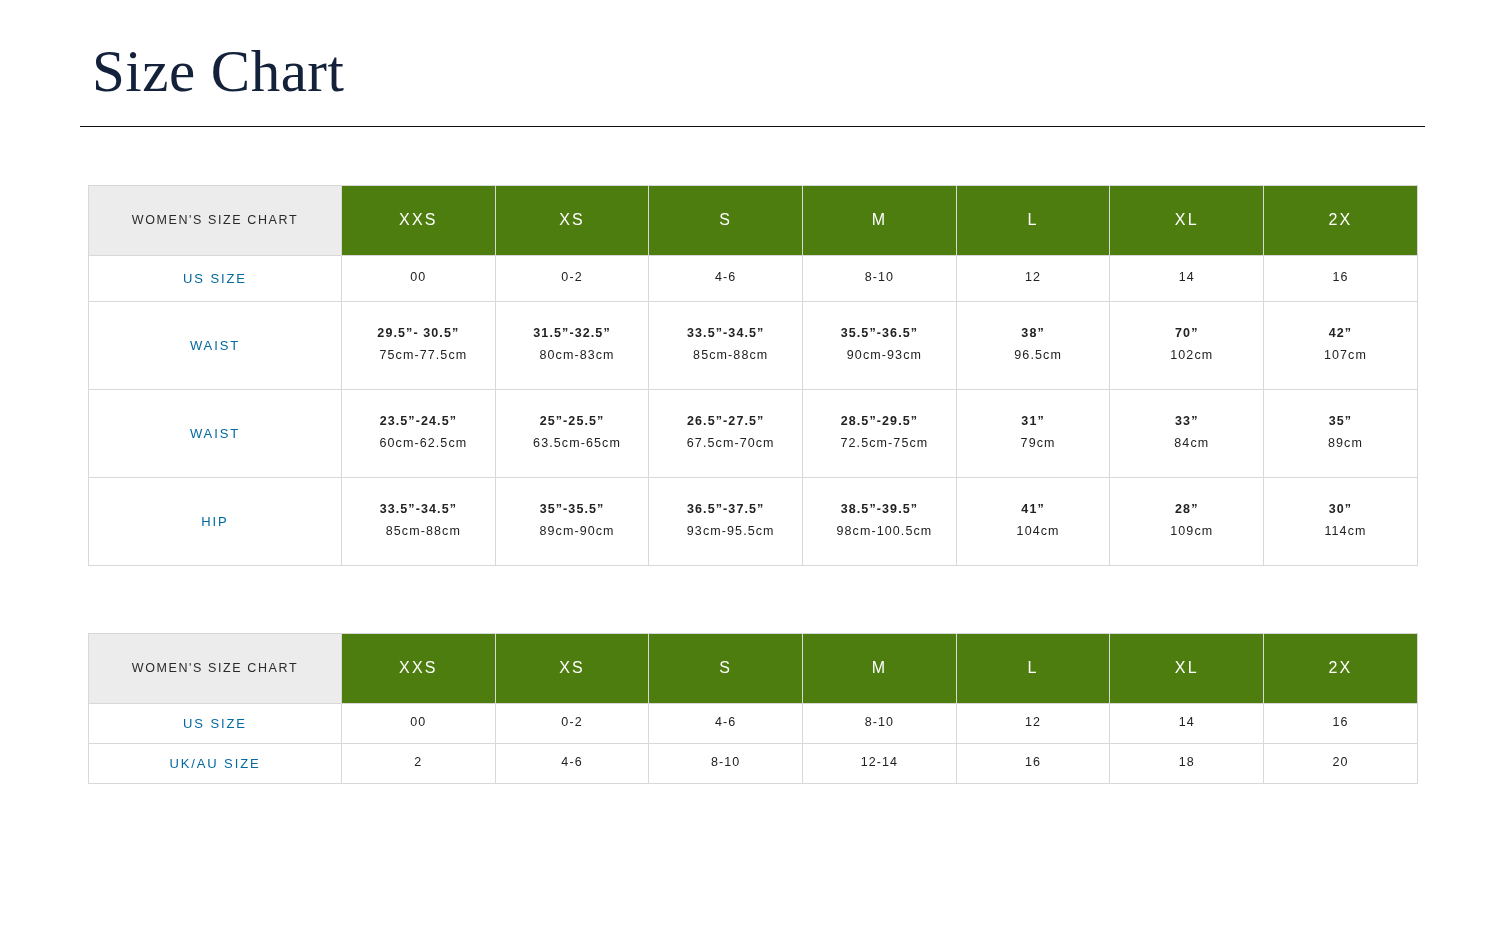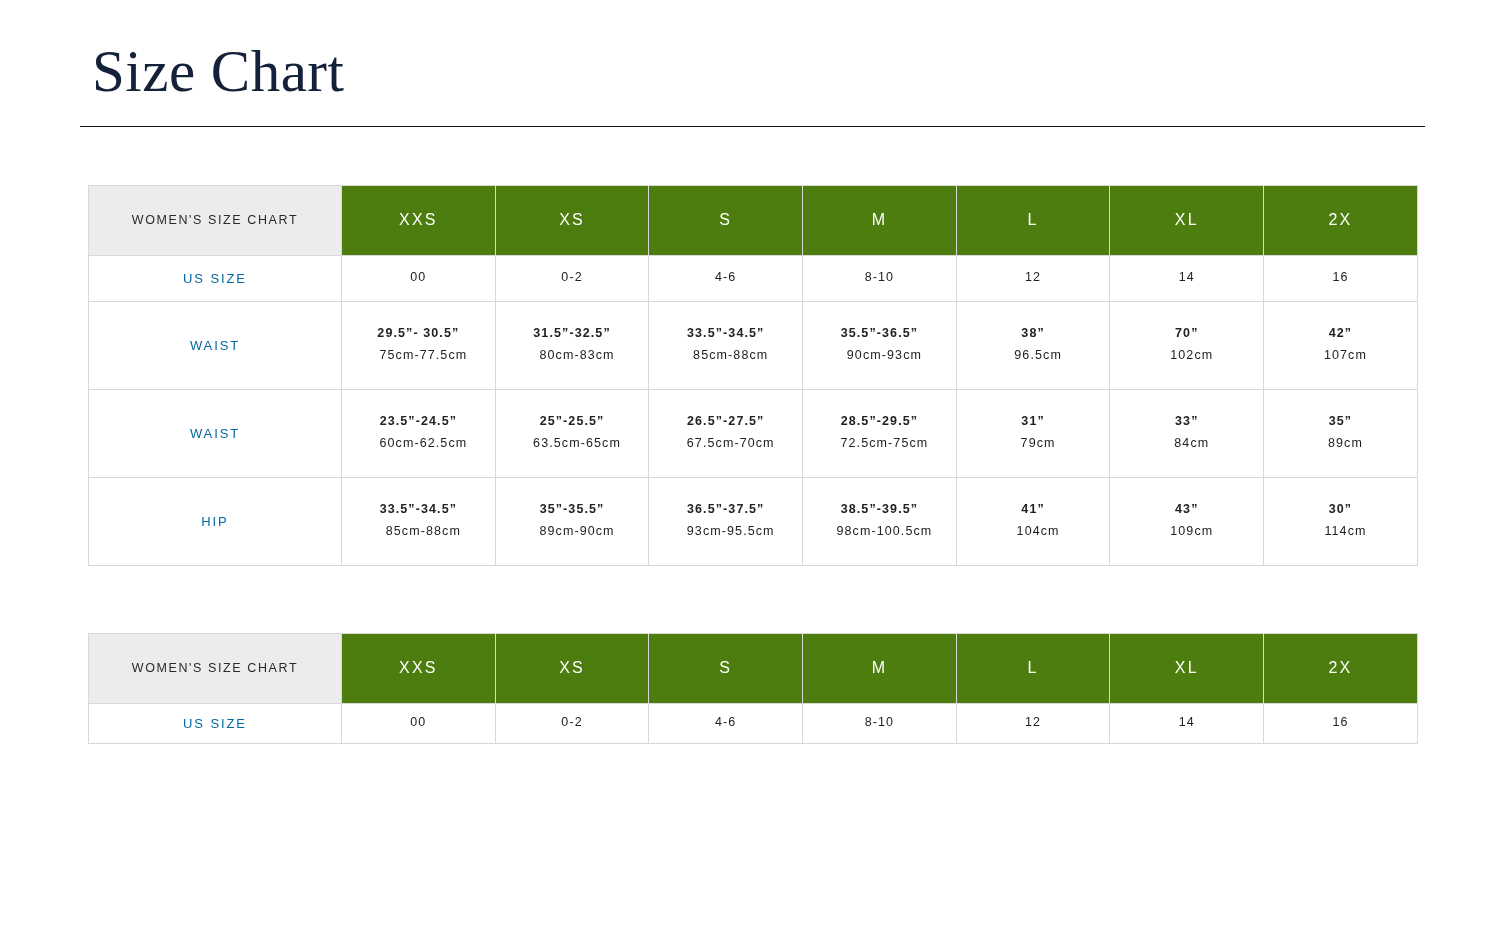--- a/index.html
+++ b/index.html
@@ -217,21 +217,21 @@
             </td>
             <td class="cell">
               <span class="inch">38.5”-39.5”</span>
               <span class="cm">98cm-100.5cm</span>
             </td>
             <td class="cell">
               <span class="inch">41”</span>
               <span class="cm">104cm</span>
             </td>
             <td class="cell">
-              <span class="inch">43”</span>
+              <span class="inch">28”</span>
               <span class="cm">109cm</span>
             </td>
             <td class="cell">
               <span class="inch">30”</span>
               <span class="cm">114cm</span>
             </td>
           </tr>
         </tbody>
     </table>
   </div>
@@ -262,17 +262,27 @@
           <tr class="r-compact">
             <td class="row-label">US SIZE</td>
             <td class="cell">00</td>
             <td class="cell">0-2</td>
             <td class="cell">4-6</td>
             <td class="cell">8-10</td>
             <td class="cell">12</td>
             <td class="cell">14</td>
             <td class="cell">16</td>
           </tr>
+          <tr class="r-compact">
+            <td class="row-label">UK/AU SIZE</td>
+            <td class="cell">2</td>
+            <td class="cell">4-6</td>
+            <td class="cell">8-10</td>
+            <td class="cell">12-14</td>
+            <td class="cell">16</td>
+            <td class="cell">18</td>
+            <td class="cell">20</td>
+          </tr>
         </tbody>
     </table>
   </div>
 
 </div>
 
 </body></html>

